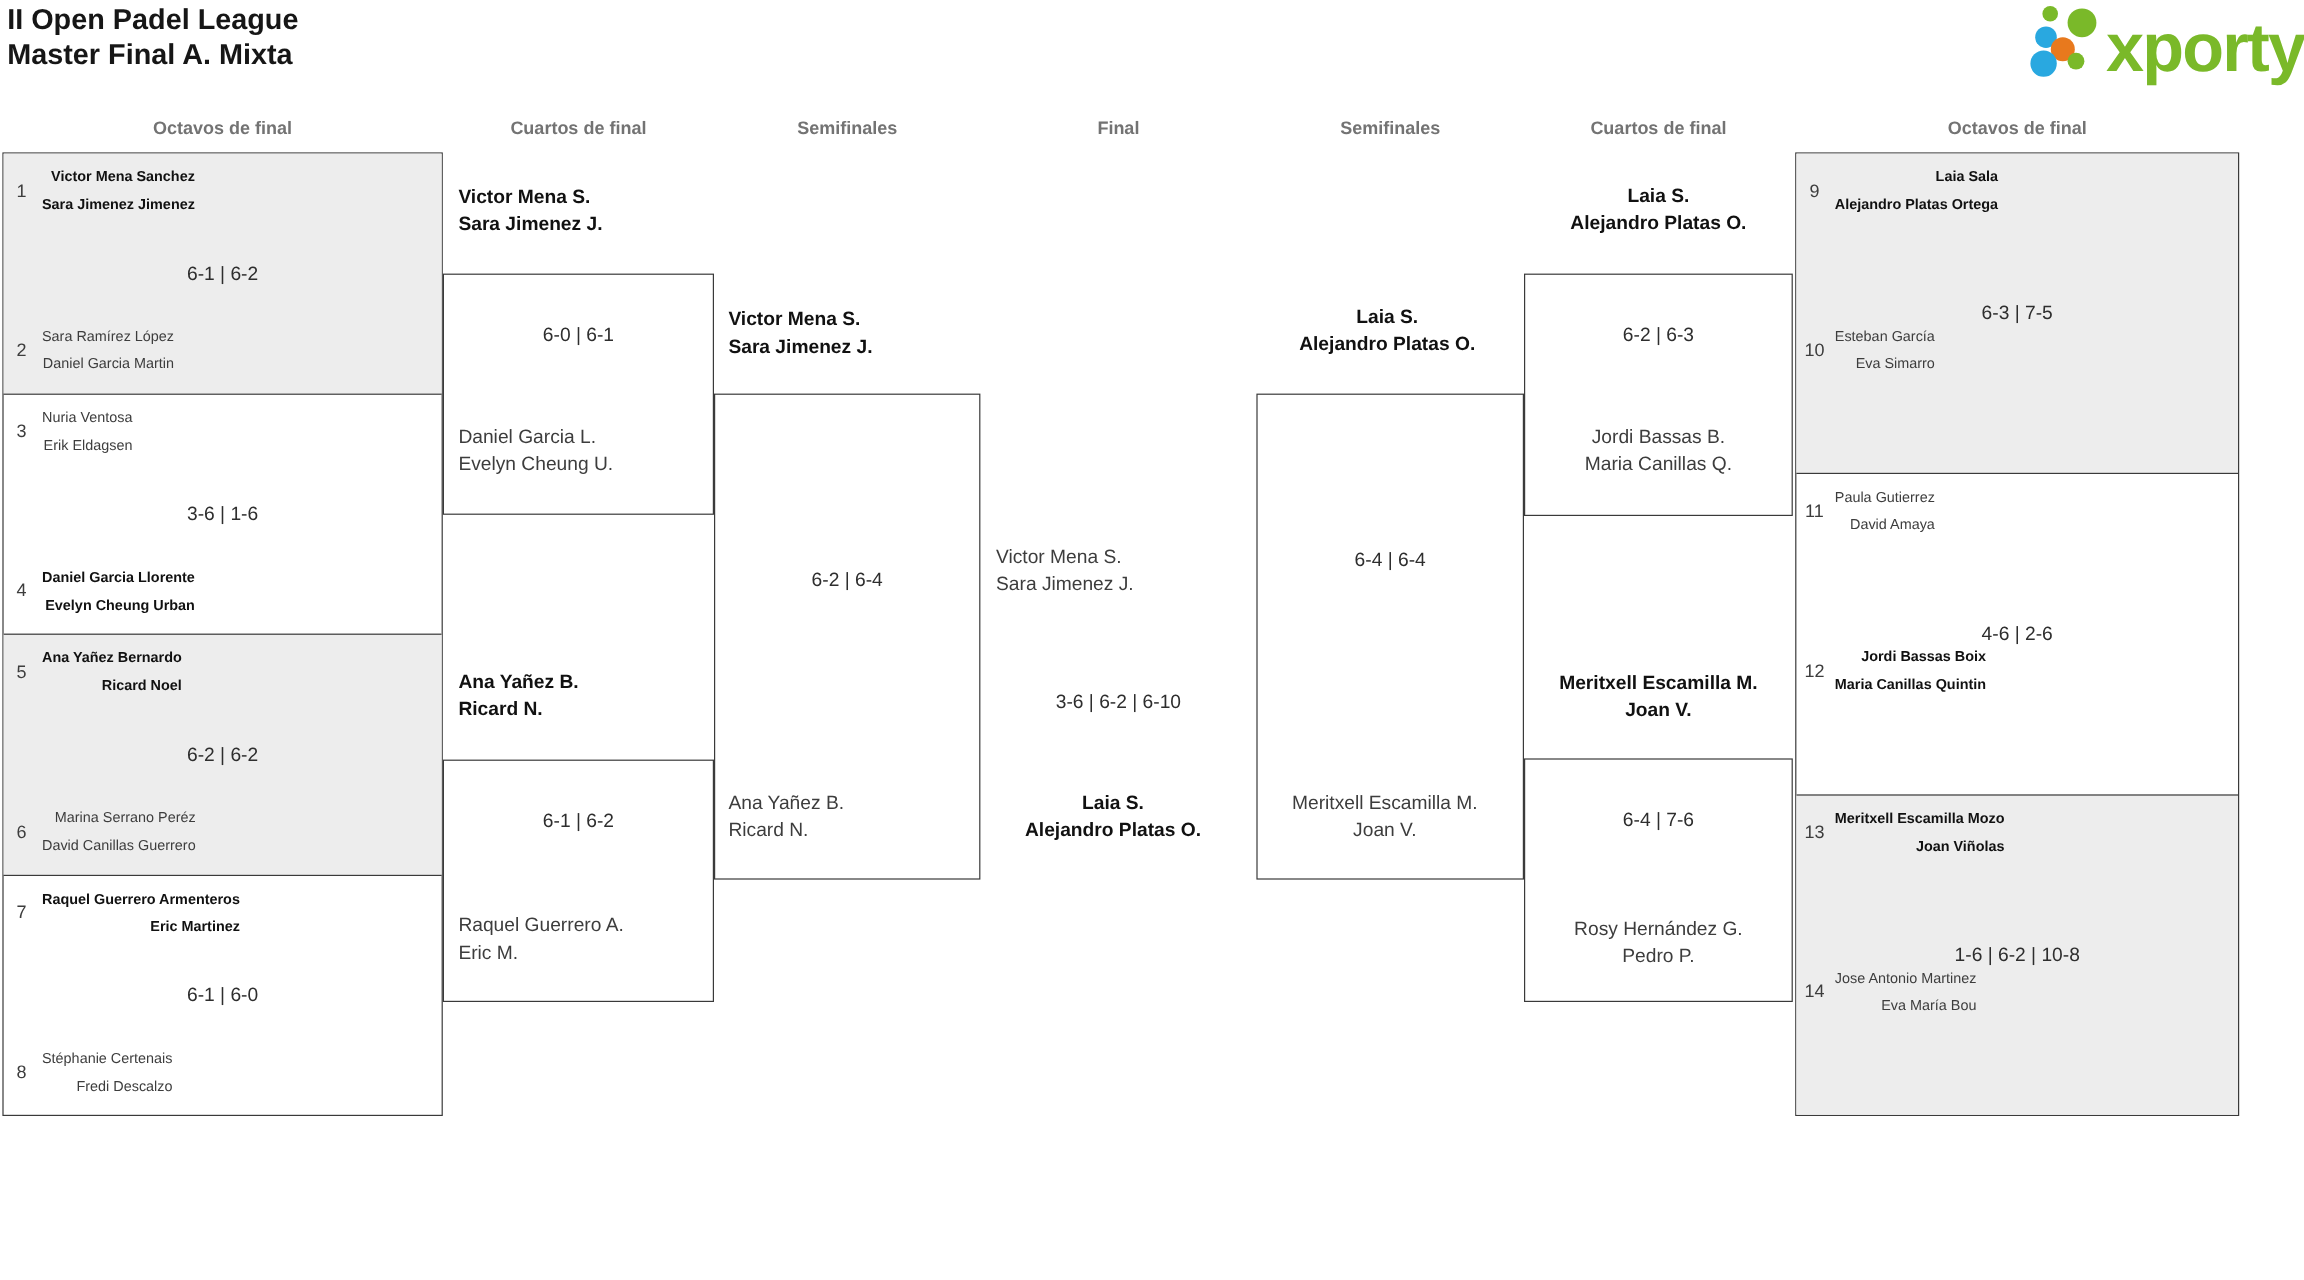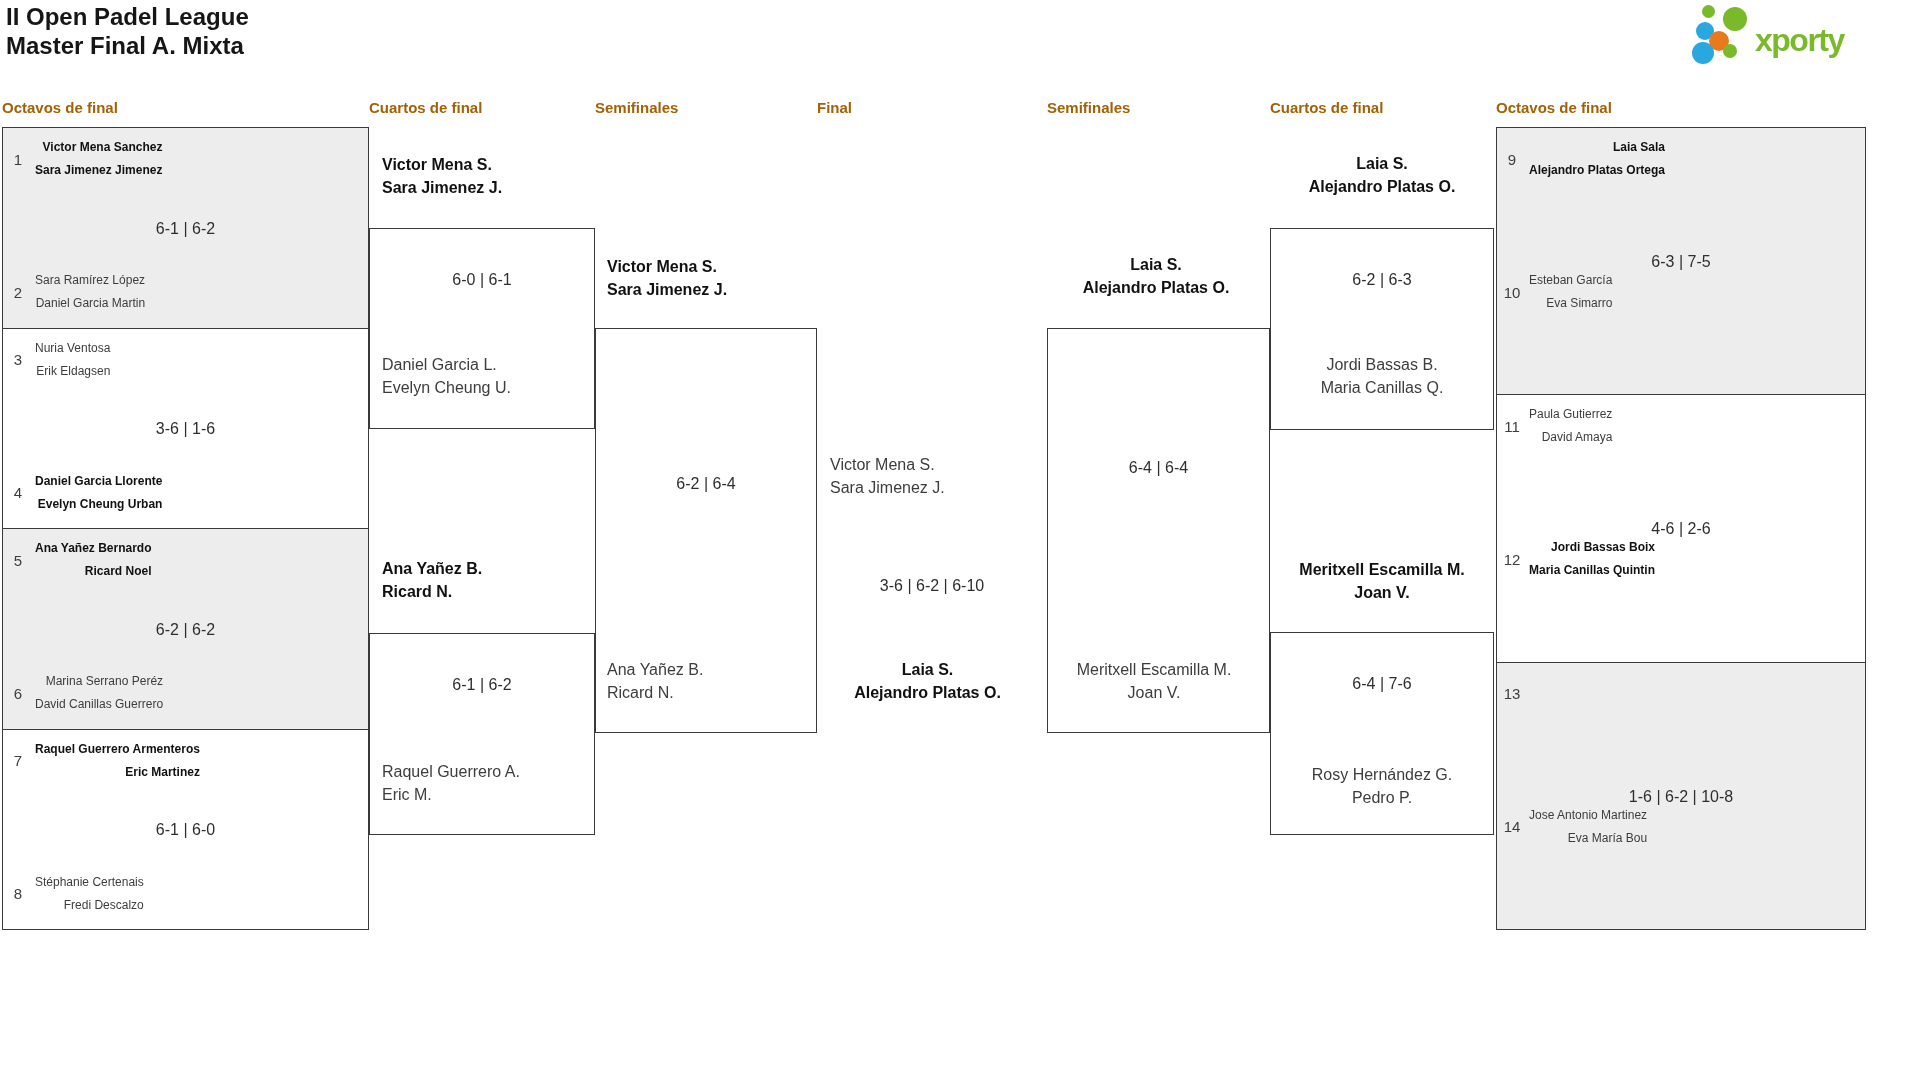--- a/index.html
+++ b/index.html
@@ -3,41 +3,41 @@
 <meta charset="utf-8">
 <style>
   html,body{margin:0;padding:0;}
   body{
     width:1920px;height:1067px;position:relative;overflow:hidden;
     background:#ffffff;color:#161616;
     font-family:"Liberation Sans", sans-serif;
     -webkit-font-smoothing:antialiased;
   }
   .title{position:absolute;left:6px;top:2px;font-size:24px;line-height:29px;font-weight:600;color:#161616;}
-  .hdr{position:absolute;top:99px;font-size:15px;font-weight:600;color:#a16207;text-align:left;}
+  .hdr{position:absolute;top:99px;font-size:15px;font-weight:600;color:#737373;text-align:center;}
   .box{position:absolute;border:1px solid #3a3a3a;box-sizing:border-box;}
   .r16{display:flex;flex-direction:column;background:#ffffff;}
   .cell{flex:1;position:relative;}
   .cell.gray{background:#ededed;}
   .cell + .cell{border-top:1px solid #3a3a3a;}
   .team-row{position:absolute;left:2px;right:4px;display:flex;align-items:center;gap:4px;}
   .ta{top:8px;height:46px;}
   .tb{top:141px;height:46px;}
   .seed{width:26px;flex:none;text-align:center;font-size:15px;font-weight:400;color:#3d3d3d;}
   .names{font-size:12px;line-height:23px;text-align:right;}
   .w{font-weight:700;color:#111111;}
   .l{font-weight:400;color:#3d3d3d;}
   .cellscore{position:absolute;left:0;right:0;top:calc(50% - 11px);text-align:center;font-size:16px;line-height:23px;color:#2e2e2e;}
   .label{position:absolute;font-size:16px;line-height:23px;}
   .scoreabs{position:absolute;text-align:center;font-size:16px;line-height:23px;color:#2e2e2e;}
   .ra{text-align:center;}
   
   .logo{position:absolute;left:1683px;top:2px;width:232px;height:76px;}
   .logo .dot{position:absolute;border-radius:50%;}
-  .logo .word{position:absolute;left:72px;top:14px;font-size:32px;font-weight:800;letter-spacing:-1.5px;line-height:48px;}
+  .logo .word{position:absolute;left:72px;top:14px;font-size:57px;font-weight:800;letter-spacing:-1.5px;line-height:48px;}
 </style>
 </head>
 <body>
 
 <div class="title">
   <div>II Open Padel League</div>
   <div>Master Final A. Mixta</div>
 </div>
 
 <div class="logo">
@@ -167,20 +167,24 @@
       <div class="names w">
         <div>Jordi Bassas Boix</div>
         <div>Maria Canillas Quintin</div>
       </div>
     </div>
   </div>
 
   <div class="cell gray">
     <div class="team-row ta">
       <div class="seed">13</div>
+      <div class="names w">
+        <div>Meritxell Escamilla Mozo</div>
+        <div>Joan Viñolas</div>
+      </div>
     </div>
     <div class="cellscore">1-6 | 6-2 | 10-8</div>
     <div class="team-row tb">
       <div class="seed">14</div>
       <div class="names l">
         <div>Jose Antonio Martinez</div>
         <div>Eva María Bou</div>
       </div>
     </div>
   </div>

